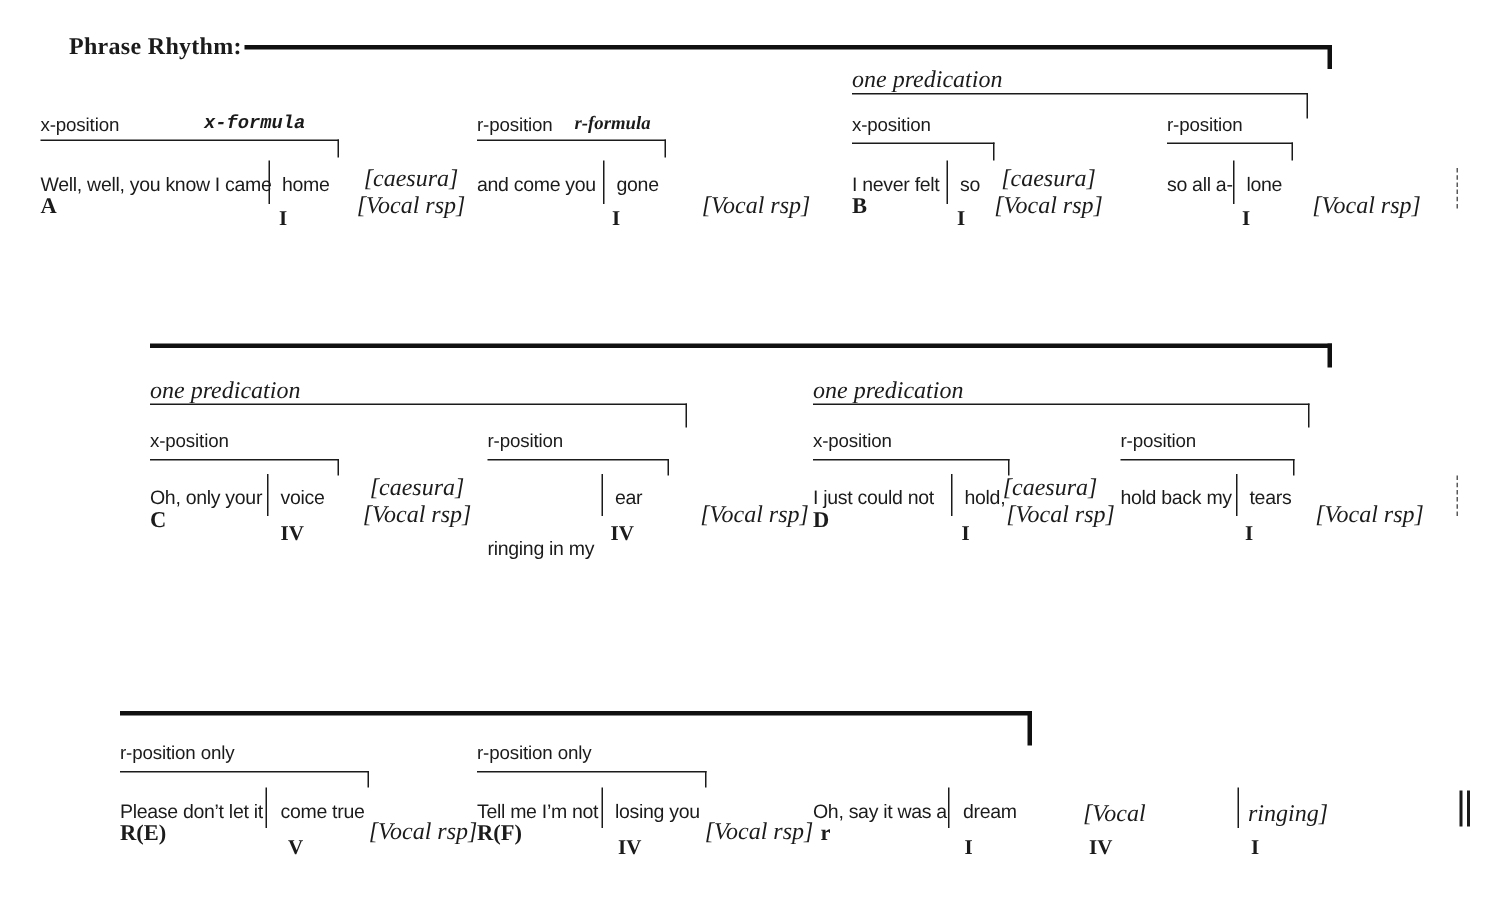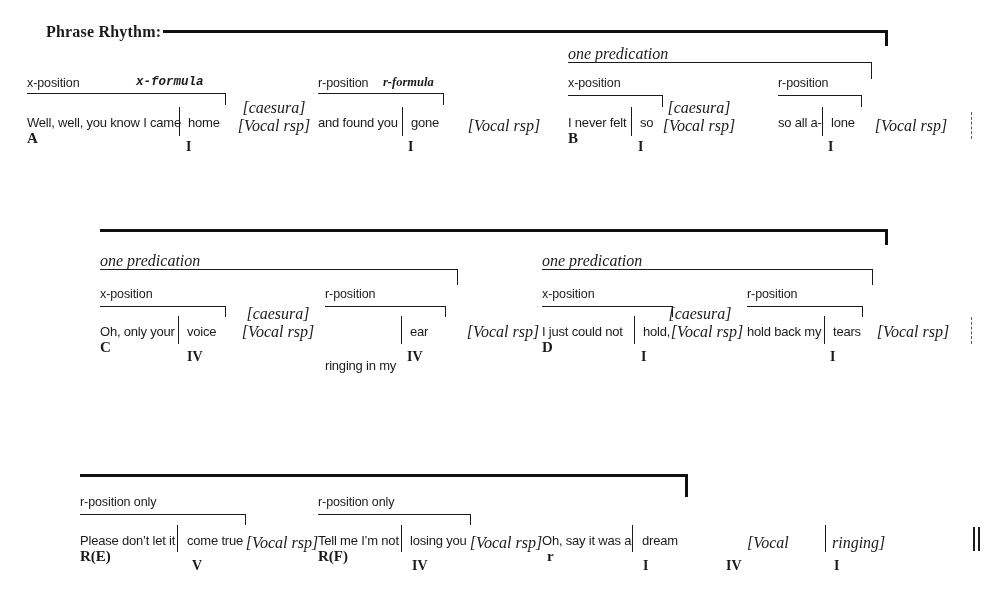--- a/index.html
+++ b/index.html
@@ -13,21 +13,21 @@
   .serifit{font-family:"Liberation Serif",serif;font-style:italic;font-size:16px;}
   .formula{font-family:"Liberation Serif",serif;font-style:italic;font-weight:bold;font-size:12.5px;}
   .letter{font-family:"Liberation Serif",serif;font-weight:bold;font-size:15px;}
   .numeral{font-family:"Liberation Serif",serif;font-weight:bold;font-size:14px;}
   .title{font-family:"Liberation Serif",serif;font-weight:bold;font-size:16px;letter-spacing:0.2px;}
   .bracket{border-top:1.4px solid #1b1b1b;border-right:1.4px solid #1b1b1b;}
   .predline{border-top:1.3px solid #1b1b1b;border-right:1.3px solid #1b1b1b;}
   .thick{border-top:3.4px solid #101010;border-right:3px solid #101010;}
   .vbar{width:1.4px;background:#1b1b1b;}
   .dashv{border-left:1.8px dashed #5a5a5a;}
-  .ctr{text-align:center;}
+  .ctr{text-align:center;margin-top:12px;}
 </style>
 </head>
 <body>
 
 <div class="page">
 
   <div class="abs title" style="left:46px;top:24px;">Phrase Rhythm:</div>
   <div class="abs thick" style="left:163px;top:30px;width:722px;height:13px;"></div>
 
   <div class="abs slabel" style="left:27px;top:77px;">x-position</div>
@@ -37,21 +37,21 @@
   <div class="abs vbar" style="left:179px;top:107px;height:29px;"></div>
   <div class="abs lyric" style="left:188px;top:116px;">home</div>
   <div class="abs letter" style="left:27px;top:131px;">A</div>
   <div class="abs numeral" style="left:186px;top:140px;">I</div>
   <div class="abs serifit ctr" style="left:238px;top:100px;width:72px;">[caesura]</div>
   <div class="abs serifit ctr" style="left:233px;top:118px;width:82px;">[Vocal rsp]</div>
 
   <div class="abs slabel" style="left:318px;top:77px;">r-position</div>
   <div class="abs formula" style="left:383px;top:76px;">r-formula</div>
   <div class="abs bracket" style="left:318px;top:93px;width:125px;height:11px;"></div>
-  <div class="abs lyric" style="left:318px;top:116px;">and found you</div>
+  <div class="abs lyric" style="left:318px;top:116px;">and come you</div>
   <div class="abs vbar" style="left:402px;top:107px;height:29px;"></div>
   <div class="abs lyric" style="left:411px;top:116px;">gone</div>
   <div class="abs numeral" style="left:408px;top:140px;">I</div>
   <div class="abs serifit ctr" style="left:463px;top:118px;width:82px;">[Vocal rsp]</div>
 
   <div class="abs serifit" style="left:568px;top:46px;">one predication</div>
   <div class="abs predline" style="left:568px;top:62px;width:303px;height:16px;"></div>
   <div class="abs slabel" style="left:568px;top:77px;">x-position</div>
   <div class="abs bracket" style="left:568px;top:95px;width:94px;height:11px;"></div>
   <div class="abs lyric" style="left:568px;top:116px;">I never felt</div>
@@ -133,21 +133,21 @@
   <div class="abs letter" style="left:318px;top:549px;">R(F)</div>
   <div class="abs numeral" style="left:412px;top:559px;">IV</div>
   <div class="abs serifit ctr" style="left:465px;top:535px;width:82px;">[Vocal rsp]</div>
 
   <div class="abs lyric" style="left:542px;top:534px;">Oh, say it was a</div>
   <div class="abs vbar" style="left:632px;top:525px;height:27px;"></div>
   <div class="abs lyric" style="left:642px;top:534px;">dream</div>
   <div class="abs letter" style="left:547px;top:549px;">r</div>
   <div class="abs numeral" style="left:643px;top:559px;">I</div>
 
-  <div class="abs serifit" style="left:747px;top:535px;">[Vocal</div>
+  <div class="abs serifit" style="left:722px;top:535px;">[Vocal</div>
   <div class="abs numeral" style="left:726px;top:559px;">IV</div>
   <div class="abs vbar" style="left:825px;top:525px;height:27px;"></div>
   <div class="abs serifit" style="left:832px;top:535px;">ringing]</div>
   <div class="abs numeral" style="left:834px;top:559px;">I</div>
 
   <div class="abs vbar" style="left:973px;top:527px;height:24px;width:2px;"></div>
   <div class="abs vbar" style="left:978px;top:527px;height:24px;width:2px;"></div>
 
 </div>
 

